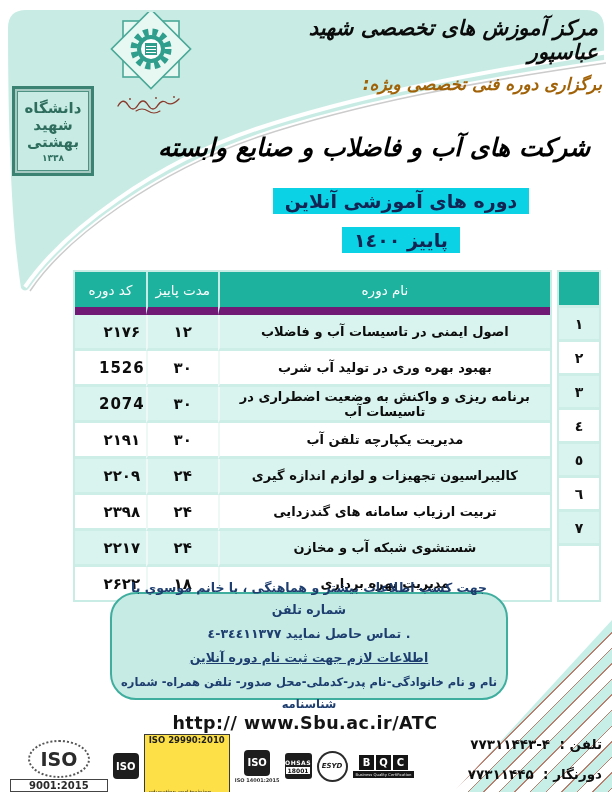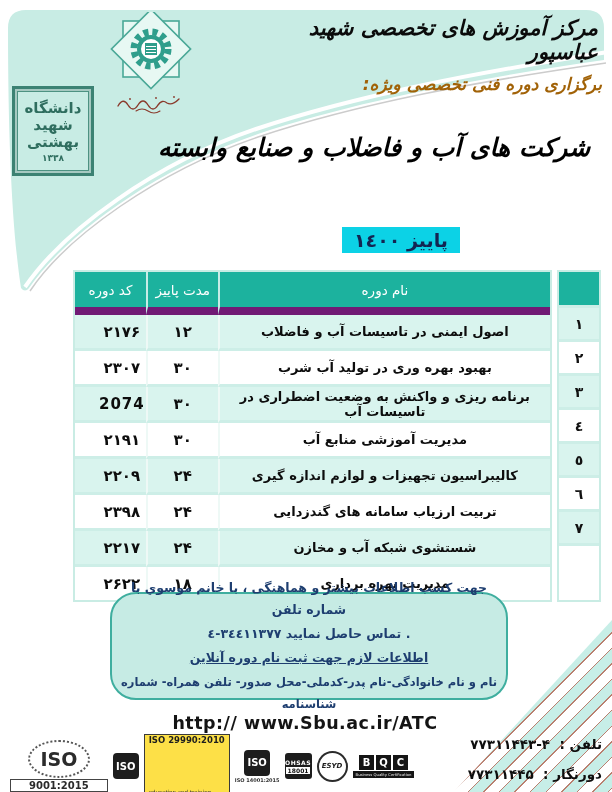--- a/index.html
+++ b/index.html
@@ -136,20 +136,23 @@
     <div class="st-line">دانشگاه</div>
     <div class="st-line">شهید</div>
     <div class="st-line">بهشتی</div>
     <div class="st-year">١٣٣٨</div>
   </div>
 
   <div id="org-title">مرکز آموزش های تخصصی شهید عباسپور</div>
   <div id="subtitle">برگزاری دوره فنی تخصصی ویژه:</div>
   <div id="main-title">شرکت های آب و فاضلاب و صنایع وابسته</div>
 
+  <div id="badge1" class="badge-row">
+    <span class="badge">دوره های آموزشی آنلاین</span>
+  </div>
   <div id="badge2" class="badge-row">
     <span class="badge">پاییز ١٤٠٠</span>
   </div>
 
   <div id="table-wrap">
     <div id="numcol">
       <div id="numhead"></div>
       <div class="numcell mint">١</div>
       <div class="numcell white">٢</div>
       <div class="numcell mint">٣</div>
@@ -174,29 +177,29 @@
       </thead>
       <tbody>
         <tr>
           <td class="cell-name">اصول ایمنی در تاسیسات آب و فاضلاب</td>
           <td class="cell-dur">۱۲</td>
           <td class="cell-code">۲۱۷۶</td>
         </tr>
         <tr>
           <td class="cell-name">بهبود بهره وری در تولید آب شرب</td>
           <td class="cell-dur">۳۰</td>
-          <td class="cell-code">۲۳۰۷</td>
+          <td class="cell-code">1526</td>
         </tr>
         <tr>
           <td class="cell-name">برنامه ریزی و واکنش به وضعیت اضطراری در تاسیسات آب</td>
           <td class="cell-dur">۳۰</td>
           <td class="cell-code">2074</td>
         </tr>
         <tr>
-          <td class="cell-name">مدیریت آموزشی منابع آب</td>
+          <td class="cell-name">مدیریت یکپارچه تلفن آب</td>
           <td class="cell-dur">۳۰</td>
           <td class="cell-code">۲۱۹۱</td>
         </tr>
         <tr>
           <td class="cell-name">کالیبراسیون تجهیزات و لوازم اندازه گیری</td>
           <td class="cell-dur">۲۴</td>
           <td class="cell-code">۲۲۰۹</td>
         </tr>
         <tr>
           <td class="cell-name">تربیت ارزیاب سامانه های گندزدایی</td>

